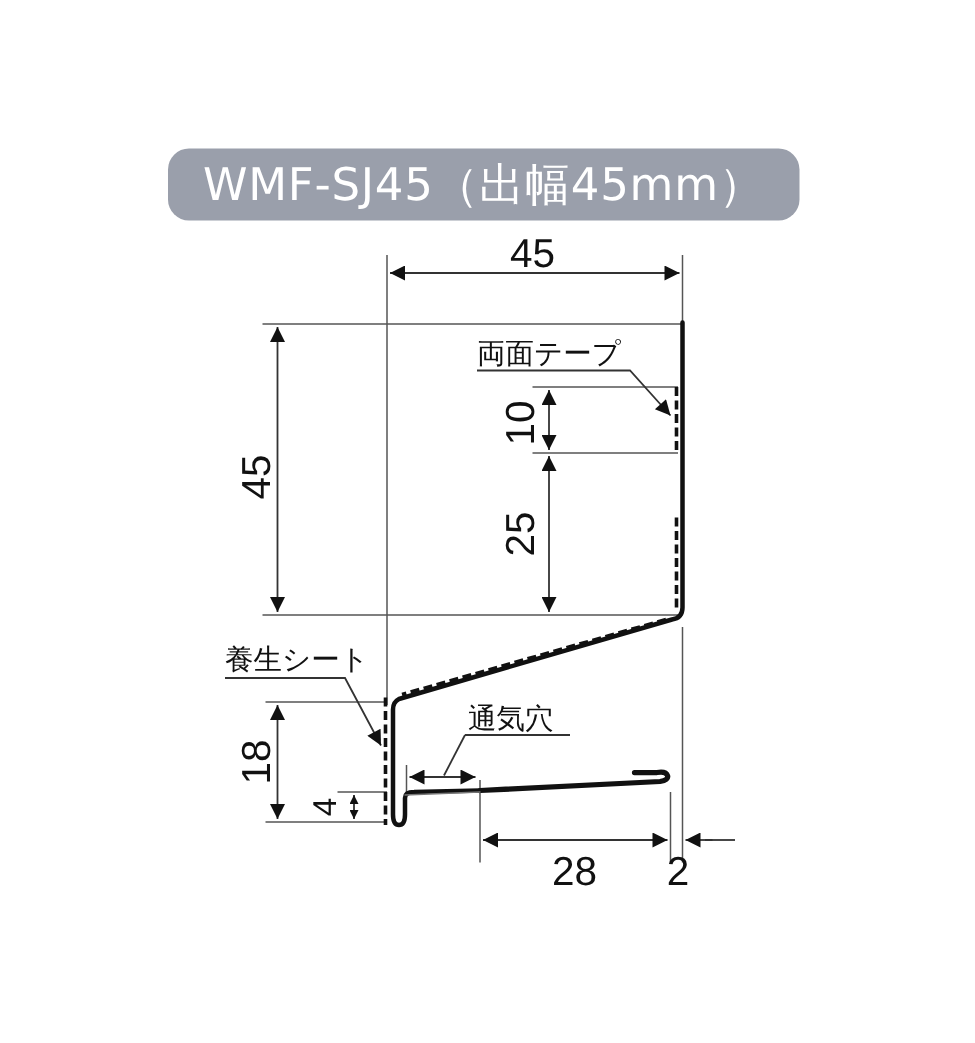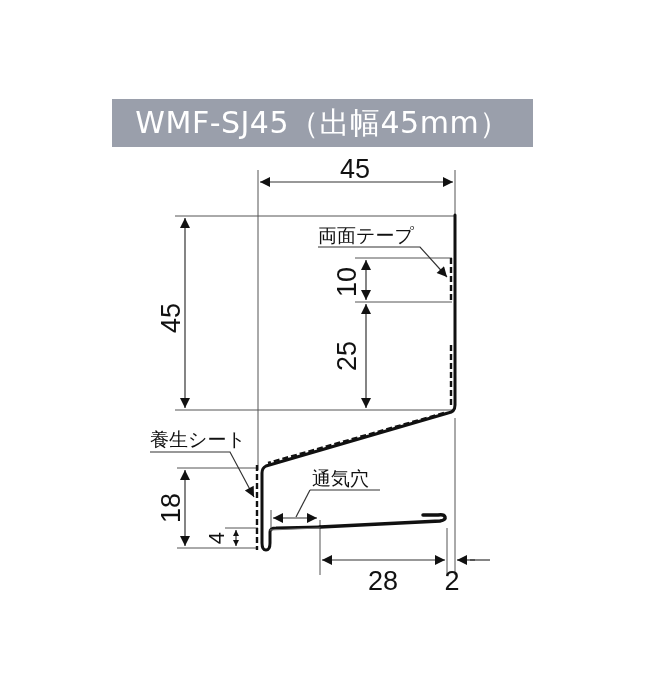--- a/index.html
+++ b/index.html
@@ -1,17 +1,17 @@
 <!DOCTYPE html>
 <html><head>
 <meta charset="utf-8">
 <style>
   html, body { margin:0; padding:0; background:#ffffff; }
   body { width:650px; height:695px; position:relative; overflow:hidden; font-family:"Liberation Sans","DejaVu Sans",sans-serif; }
-  .title-bar { position:absolute; left:112px; top:99px; width:421px; height:48px; background:#9a9fab; display:flex; align-items:center; justify-content:center; }
+  .title-bar { position:absolute; left:112px; top:99px; width:421px; height:48px; background:#9a9fab; display:flex; align-items:center; justify-content:center;border-radius:14px; }
   .title-text { color:#ffffff; font-size:30px; letter-spacing:0.5px; font-family:"DejaVu Sans","Liberation Sans",sans-serif; }
   svg { position:absolute; left:0; top:0; }
   .dim-text { font-family:"Liberation Sans","DejaVu Sans",sans-serif; font-size:27px; fill:#111; }
   .label-text { font-family:"DejaVu Sans","Liberation Sans",sans-serif; font-size:19px; fill:#111; }
 </style>
 </head>
 <body>
 
 <div class="title-bar">
   <span class="title-text">WMF-SJ45（出幅45mm）</span>

